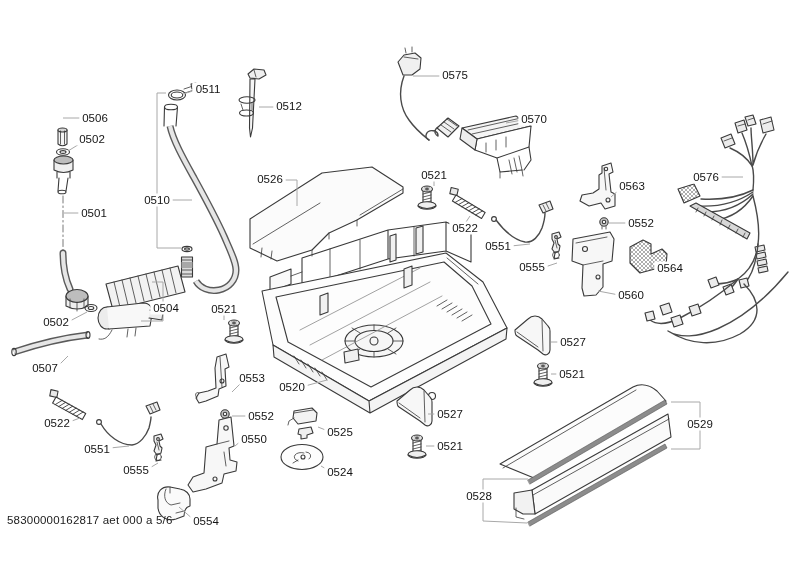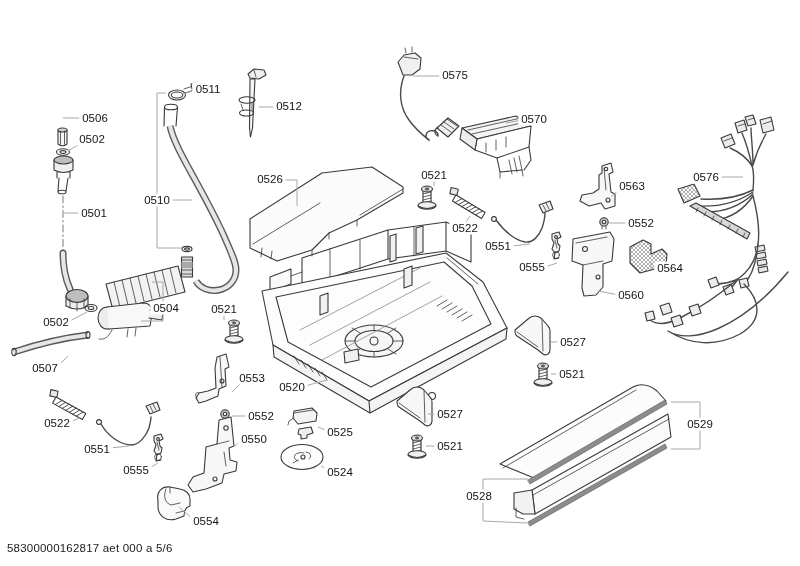--- a/index.html
+++ b/index.html
@@ -2,21 +2,21 @@
 <html><head>
 <meta charset="utf-8">
 <style>
   html,body{margin:0;padding:0;background:#fff;}
   body{width:800px;height:566px;position:relative;overflow:hidden;
        font-family:"Liberation Sans","DejaVu Sans",sans-serif;}
   #stage{position:absolute;left:0;top:0;width:800px;height:566px;}
   svg{display:block;}
   .part-label{font-family:"Liberation Sans","DejaVu Sans",sans-serif;
               font-size:11.5px;fill:#141414;}
-  #doc-footer{position:absolute;left:7px;top:542px;font-size:11.5px;
+  #doc-footer{position:absolute;left:7px;top:514px;font-size:11.5px;
               color:#1a1a1a;letter-spacing:.2px;}
   .art{stroke:#3a3a3a;stroke-width:1.1;fill:none;stroke-linejoin:round;stroke-linecap:round;}
   .thin{stroke-width:.8;}
   .hose-outer{stroke:#5a5a5a;stroke-width:7;fill:none;}
   .hose-inner{stroke:#e6e6e6;stroke-width:4.2;fill:none;}
   .wire{stroke:#4a4a4a;stroke-width:1.4;fill:none;}
   .strip{fill:#8c8c8c;stroke:#555;stroke-width:.6;}
 </style>
 </head>
 <body>

